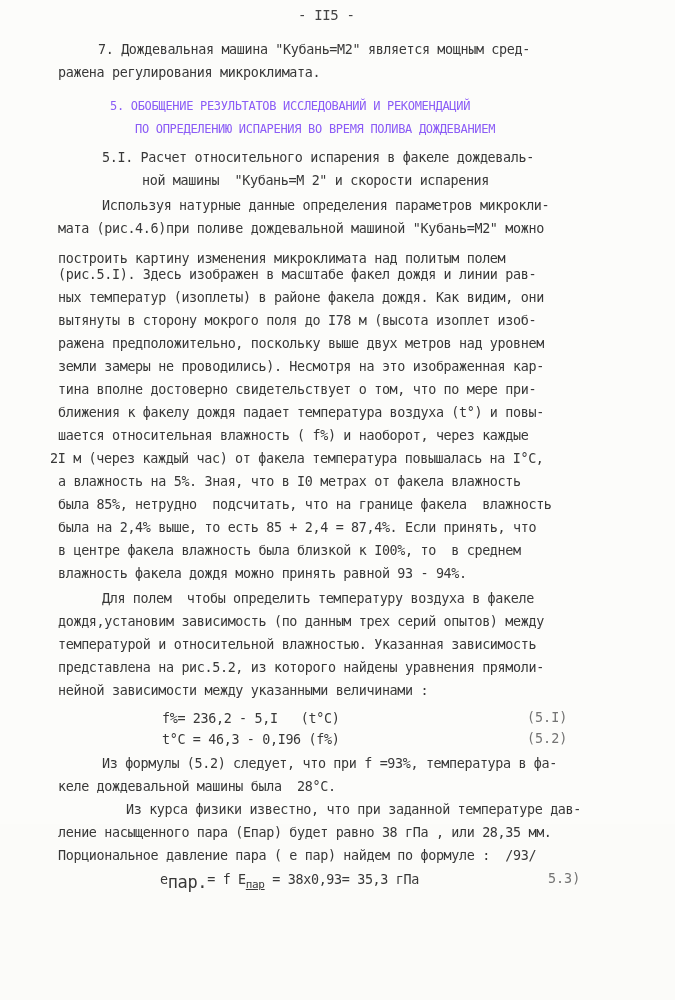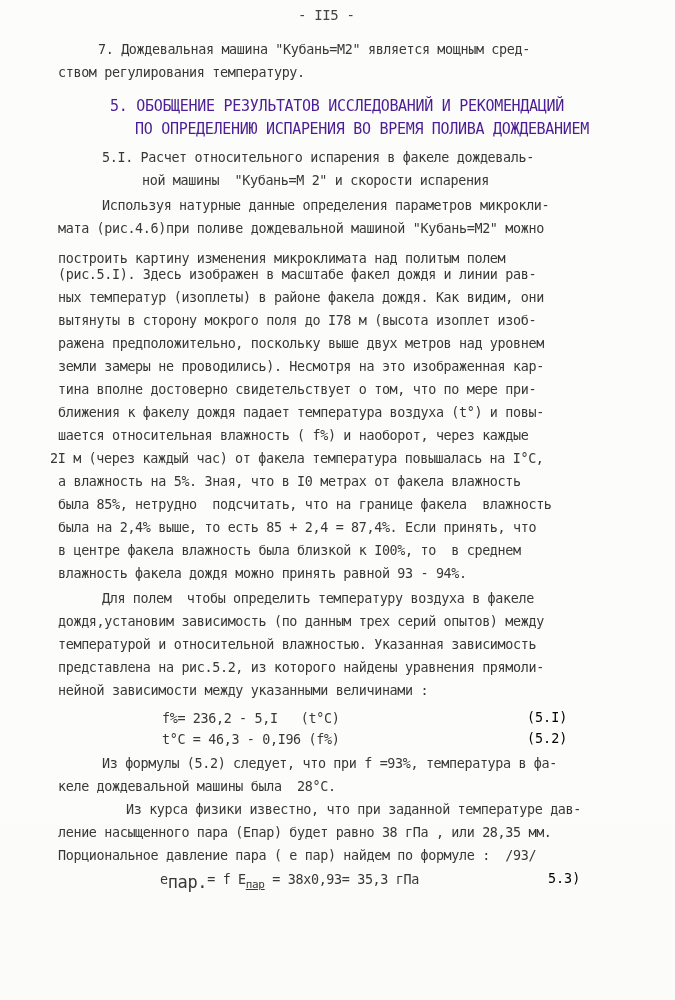--- a/index.html
+++ b/index.html
@@ -4,34 +4,34 @@
   <style>
     html, body { margin: 0; padding: 0; }
     body {
       width: 675px; height: 1000px; background: #fbfbf9;
       position: relative; overflow: hidden;
       font-family: "DejaVu Sans Mono", "Liberation Mono", monospace;
       color: #3a3a3a;
     }
     .page { position: absolute; left: 0; top: 0; width: 675px; height: 824px; background: #fcfcfa; }
     .ln { position: absolute; white-space: pre; font-size: 13.4px; line-height: 18px; letter-spacing: -0.35px; color: #383838; }
-    .hd { color: #4c1d95; font-size: 15px; letter-spacing: -0.3px; }
+    .hd { color: #8b5cf6; font-size: 12px; letter-spacing: -0.3px; }
     .pn { font-size: 14px; color: #444; }
-    .eqnum { position: absolute; white-space: pre; font-size: 13.4px; color: #000000; }
+    .eqnum { position: absolute; white-space: pre; font-size: 13.4px; color: #737373; }
   </style>
 </head>
 <body>
 
 <div class="page">
 
   <div class="ln pn" style="left:298px; top:6px;">- II5 -</div>
 
   <div>
     <div class="ln" style="left:98px; top:41px;">7. Дождевальная машина "Кубань=М2" является мощным сред-</div>
-    <div class="ln" style="left:58px; top:64px;">ством регулирования температуру.</div>
+    <div class="ln" style="left:58px; top:64px;">ражена регулирования микроклимата.</div>
   </div>
 
   <div>
     <div class="ln hd" style="left:110px; top:97px;">5. ОБОБЩЕНИЕ РЕЗУЛЬТАТОВ ИССЛЕДОВАНИЙ И РЕКОМЕНДАЦИЙ</div>
     <div class="ln hd" style="left:135px; top:120px;">ПО ОПРЕДЕЛЕНИЮ ИСПАРЕНИЯ ВО ВРЕМЯ ПОЛИВА ДОЖДЕВАНИЕМ</div>
   </div>
 
   <div>
     <div class="ln" style="left:102px; top:149px;">5.I. Расчет относительного испарения в факеле дождеваль-</div>
     <div class="ln" style="left:142px; top:172px;">ной машины  "Кубань=М 2" и скорости испарения</div>

